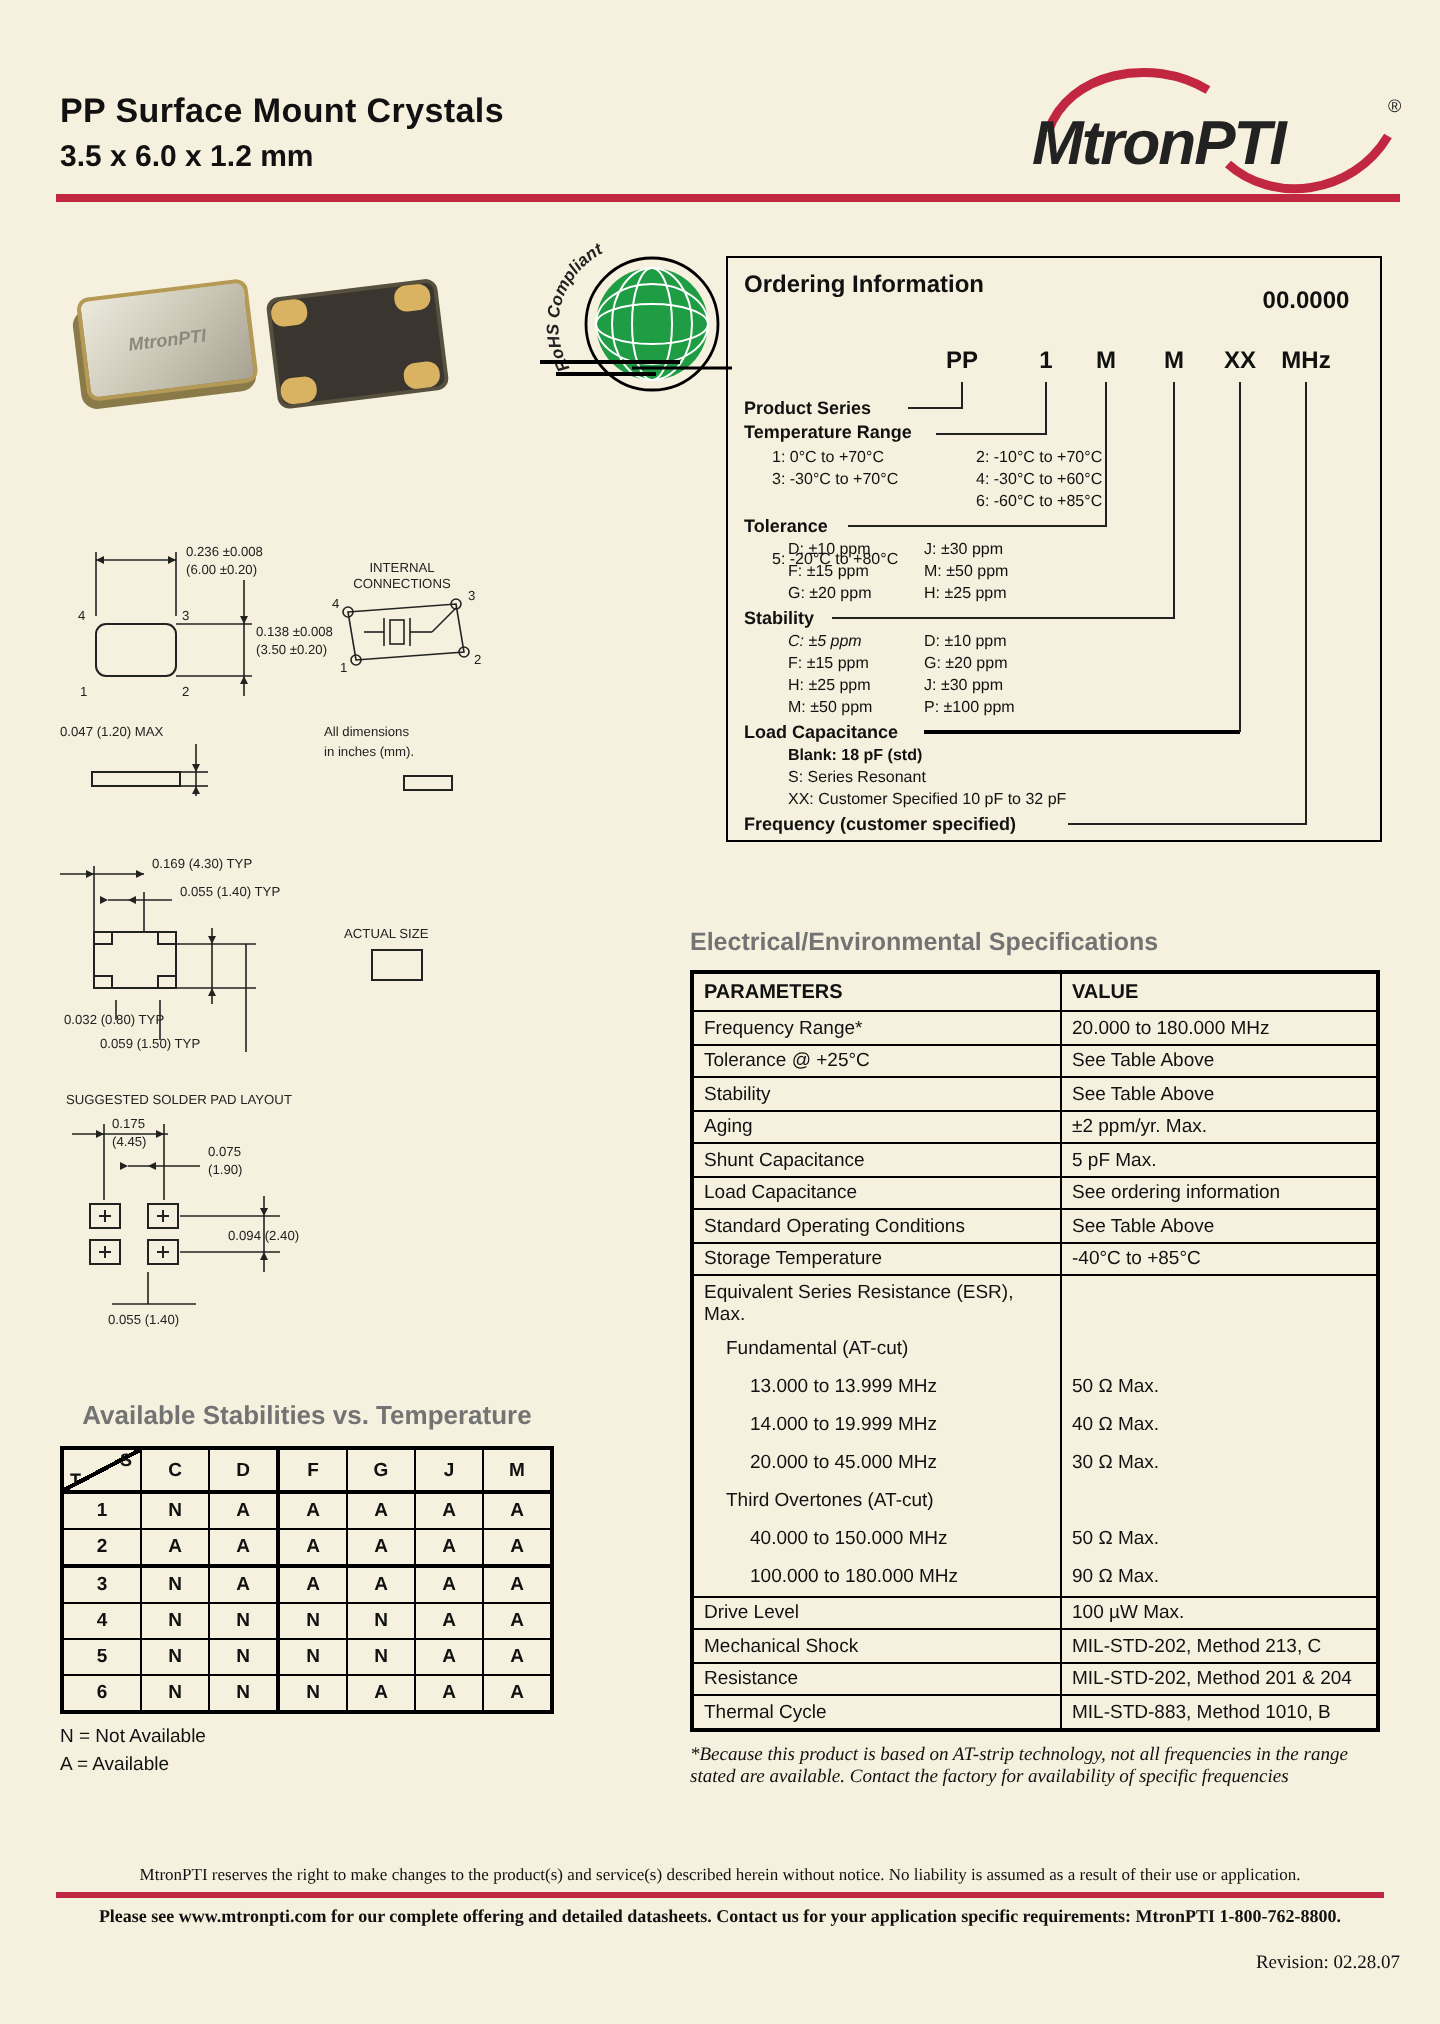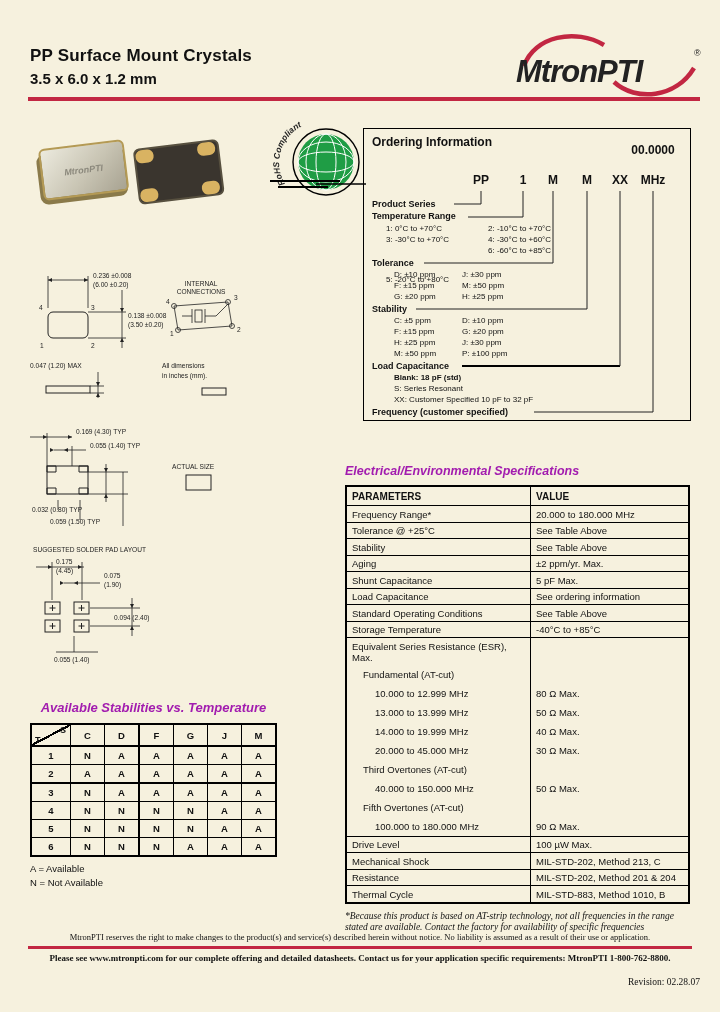--- a/index.html
+++ b/index.html
@@ -6,21 +6,21 @@
   body{
     width:720px;height:1012px;position:relative;overflow:hidden;
     background:#f6f1de;color:#111;
     font-family:"Liberation Sans",sans-serif;
   }
   .abs{position:absolute;}
   .b{font-weight:bold;}
   .title1{font-size:17px;font-weight:bold;letter-spacing:0.2px;}
   .title2{font-size:15px;font-weight:bold;margin-top:4px;}
   .rule{background:#c22742;}
-  .sec-title{color:#a21caf;font-weight:bold;font-size:12.5px;font-style:italic;}
+  .sec-title{color:#737373;font-weight:bold;font-size:12.5px;}
   
   .obox{border:1.2px solid #000;}
   .obox .otitle{position:absolute;left:8px;top:6px;font-size:12px;font-weight:bold;}
   .code{position:absolute;top:44px;transform:translateX(-50%);font-size:12px;font-weight:bold;}
   .olabel{position:absolute;font-size:9px;font-weight:bold;white-space:nowrap;}
   .oopt{position:absolute;font-size:8px;white-space:nowrap;}
   
   table.spec{border-collapse:collapse;width:345px;margin-top:7px;border:2px solid #000;table-layout:fixed;}
   table.spec td{border:1px solid #000;font-size:9.5px;padding:2.5px 4px 2px 5px;vertical-align:middle;}
   table.spec td.val{width:148px;}
@@ -146,21 +146,21 @@
 
   <span class="olabel" style="left:8px;top:129px;">Tolerance</span>
   <span class="oopt" style="left:30px;top:141px;">D:  ±10 ppm</span>
   <span class="oopt" style="left:98px;top:141px;">J:  ±30 ppm</span>
   <span class="oopt" style="left:30px;top:152px;">F:  ±15 ppm</span>
   <span class="oopt" style="left:98px;top:152px;">M:  ±50 ppm</span>
   <span class="oopt" style="left:30px;top:163px;">G:  ±20 ppm</span>
   <span class="oopt" style="left:98px;top:163px;">H:  ±25 ppm</span>
 
   <span class="olabel" style="left:8px;top:175px;">Stability</span>
-  <span class="oopt" style="left:30px;top:187px;">C:  ±5 ppm</span>
+  <span class="oopt" style="left:30px;top:187px;font-style:italic;">C:  ±5 ppm</span>
   <span class="oopt" style="left:98px;top:187px;">D:  ±10 ppm</span>
   <span class="oopt" style="left:30px;top:198px;">F:  ±15 ppm</span>
   <span class="oopt" style="left:98px;top:198px;">G:  ±20 ppm</span>
   <span class="oopt" style="left:30px;top:209px;">H:  ±25 ppm</span>
   <span class="oopt" style="left:98px;top:209px;">J:  ±30 ppm</span>
   <span class="oopt" style="left:30px;top:220px;">M:  ±50 ppm</span>
   <span class="oopt" style="left:98px;top:220px;">P:  ±100 ppm</span>
 
   <span class="olabel" style="left:8px;top:232px;">Load Capacitance</span>
   <span class="oopt b" style="left:30px;top:244px;">Blank:  18 pF (std)</span>
@@ -359,22 +359,22 @@
       <td>N</td>
       <td class="br2">N</td>
       <td>N</td>
       <td>A</td>
       <td>A</td>
       <td>A</td>
     </tr>
   </tbody>
     </table>
   <div class="legend">
+    <div>N = Not Available</div>
     <div>A = Available</div>
-    <div>N = Not Available</div>
   </div>
 </div>
 
 <div class="abs" style="left:345px;top:464px;width:346px;">
   <div class="sec-title">Electrical/Environmental Specifications</div>
   <table class="spec">
     <tbody>
         <tr class="hd">
       <td>PARAMETERS</td>
       <td class="val">VALUE</td>
@@ -413,46 +413,38 @@
         </tr>
     <tr class="esr-head">
           <td>Equivalent Series Resistance (ESR), Max.</td>
           <td class="val"></td>
         </tr>
     <tr class="sub i1">
           <td>Fundamental (AT-cut)</td>
           <td class="val"></td>
         </tr>
     <tr class="sub i2">
-          <td>10.000 to 12.999 MHz</td>
-          <td class="val">80 Ω Max.</td>
-        </tr>
-    <tr class="sub i2">
           <td>13.000 to 13.999 MHz</td>
           <td class="val">50 Ω Max.</td>
         </tr>
     <tr class="sub i2">
           <td>14.000 to 19.999 MHz</td>
           <td class="val">40 Ω Max.</td>
         </tr>
     <tr class="sub i2">
           <td>20.000 to 45.000 MHz</td>
           <td class="val">30 Ω Max.</td>
         </tr>
     <tr class="sub i1">
           <td>Third Overtones (AT-cut)</td>
           <td class="val"></td>
         </tr>
     <tr class="sub i2">
           <td>40.000 to 150.000 MHz</td>
           <td class="val">50 Ω Max.</td>
-        </tr>
-    <tr class="sub i1">
-          <td>Fifth Overtones (AT-cut)</td>
-          <td class="val"></td>
         </tr>
     <tr class="sub i2">
           <td>100.000 to 180.000 MHz</td>
           <td class="val">90 Ω Max.</td>
         </tr>
     <tr>
           <td>Drive Level</td>
           <td class="val">100 µW Max.</td>
         </tr>
     <tr>

